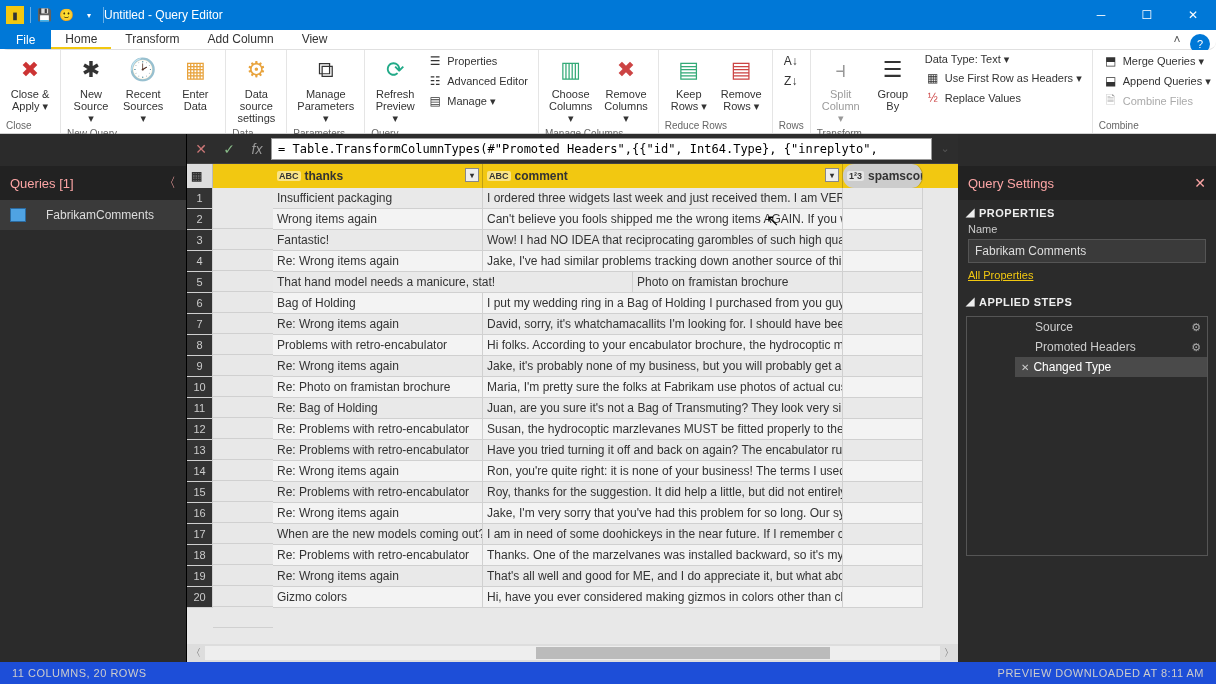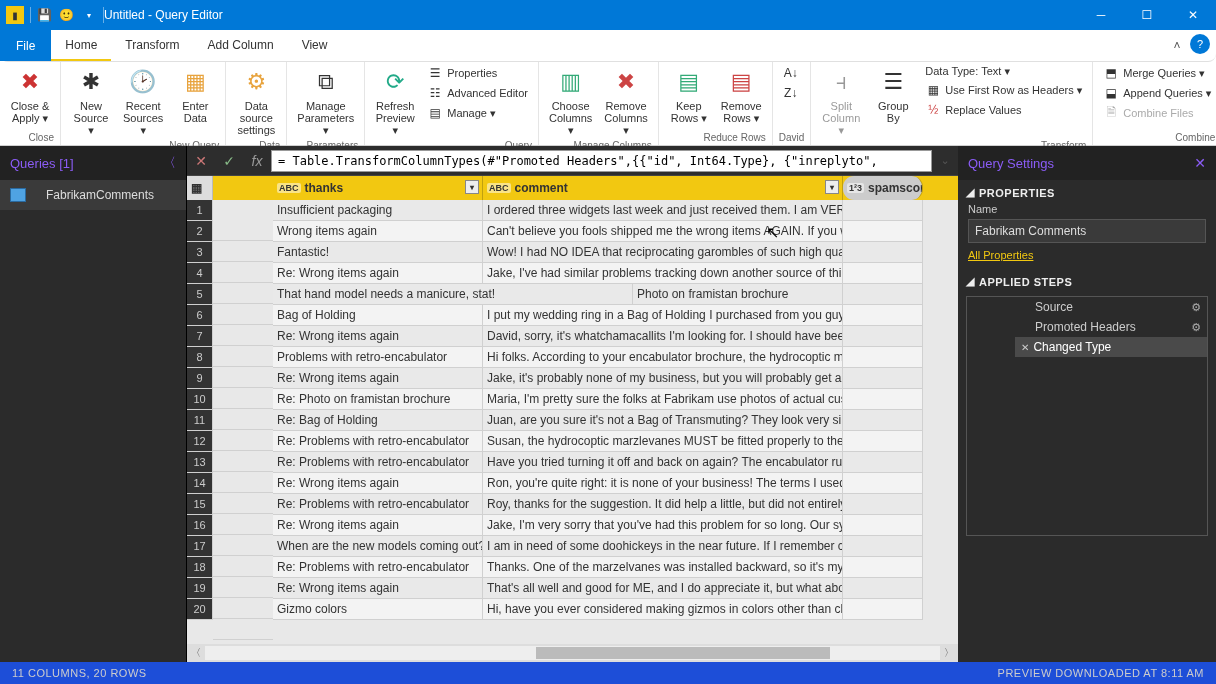--- a/index.html
+++ b/index.html
@@ -4,41 +4,41 @@
 <style>
 * { margin: 0; padding: 0; box-sizing: border-box; font-family: "Segoe UI", Arial, sans-serif; }
 body { width: 1216px; height: 684px; overflow: hidden; background: #fff; display: flex; flex-direction: column; }
 .titlebar { height: 30px; background: #0078d7; display: flex; align-items: center; padding-left: 6px; color: #fff; font-size: 12px; }
 .titlebar .qat { display: flex; align-items: center; gap: 6px; }
 .titlebar .qat .logo { width: 18px; height: 18px; background: #f2c811; display: flex; align-items: center; justify-content: center; color:#333; font-size:10px; }
 .titlebar .qat .icon { width: 16px; height: 16px; display:flex; align-items:center; justify-content:center; }
 .titlebar .title { font-size: 12px; }
 .titlebar .winbtns { margin-left: auto; display: flex; }
 .titlebar .winbtn { width: 46px; height: 30px; display: flex; align-items: center; justify-content: center; color:#fff; font-size:12px; }
-.menubar { height: 32px; background: #fff; display: flex; align-items: stretch; border-bottom: 1px solid #e0e0e0; font-size: 12px; border-radius: 8px; }
+.menubar { height: 20px; background: #fff; display: flex; align-items: stretch; border-bottom: 1px solid #e0e0e0; font-size: 12px; border-radius: 8px; }
 .menubar .filetab { background:#0078d7; color:#fff; padding:0 16px; display:flex; align-items:center; }
 .menubar .tab { padding:0 14px; display:flex; align-items:center; color:#333; border-bottom:2px solid transparent; }
 .menubar .tab.active { border-bottom:2px solid #f2c811; }
 .menubar .spacer { flex:1; }
 .menubar .collapse { width:26px; display:flex; align-items:center; justify-content:center; color:#555; }
 .menubar .help { width:20px; height:20px; border-radius:50%; background:#0078d7; color:#fff; display:flex; align-items:center; justify-content:center; font-size:11px; margin:4px 6px 0 0; }
 .ribbon { height: 84px; background:#fff; border-bottom:1px solid #d0d0d0; display:flex; font-size:11px; color:#333; }
 .ribbon .group { display:flex; flex-direction:column; padding:2px 6px 0 6px; border-right:1px solid #e5e5e5; }
 .ribbon .group .body { display:flex; gap:4px; flex:1; }
-.ribbon .group .label { text-align:right; font-size:10px; color:#666; padding:2px 0; }
+.ribbon .group .label { text-align:left; font-size:10px; color:#666; padding:2px 0; }
 .rbt { display:flex; flex-direction:column; align-items:center; justify-content:flex-start; padding:2px 4px; min-width:48px; gap:2px; }
 .rbt .ic { width:32px; height:32px; display:flex; align-items:center; justify-content:center; font-size:22px; }
 .rbt .lbl { font-size:11px; text-align:center; line-height:12px; }
 .rvstack { display:flex; flex-direction:column; gap:2px; justify-content:flex-start; }
 .ritem { display:flex; align-items:center; gap:4px; padding:1px 4px; white-space:nowrap; }
 .ritem .ic { width:16px; height:16px; display:flex; align-items:center; justify-content:center; font-size:12px; }
 .ritem.disabled { color:#aaa; }
 .workarea { flex:1; display:flex; min-height:0; }
 .leftpanel { width:187px; background:#2b2b2b; color:#ddd; display:flex; flex-direction:column; border-right:1px solid #000; }
-.panelhdr { height:34px; background:#222; display:flex; align-items:center; padding:16px 10px; font-size:13px; color:#8b5cf6; }
+.panelhdr { height:34px; background:#222; display:flex; align-items:center; padding:16px 10px; font-size:13px; color:#fca5a5;margin-top:32px; }
 .panelhdr .chev { margin-left:auto; }
 .queryitem { display:flex; align-items:center; gap:20px; padding:8px 10px; background:#3a3a3a; font-size:12px; }
 .queryitem .qi { width:16px; height:14px; background:linear-gradient(#4fa3e3,#4fa3e3); border:1px solid #2a6aa0; }
 .centerpanel { flex:1; display:flex; flex-direction:column; background:#2d2d2d; min-width:0; }
 .formulabar { height:30px; display:flex; align-items:center; background:#2d2d2d; border-bottom:1px solid #444; }
 .formulabar .fbicon { width:28px; height:28px; display:flex; align-items:center; justify-content:center; color:#999; font-size:14px; }
 .formulabar .fbicon.x { color:#c77; }
 .formulabar .fbicon.ck { color:#8b8; }
 .formulabar input { flex:1; height:22px; background:#fff; border:1px solid #999; font-size:12px; padding:0 6px; font-family:Consolas,monospace; }
 .formulabar .expand { width:26px; display:flex; align-items:center; justify-content:center; color:#555; font-size:11px; }
@@ -205,21 +205,21 @@
     <div class="body">
       <div class="rvstack">
         <div class="ritem">
             <span class="ic">A↓</span>
           </div>
         <div class="ritem">
             <span class="ic">Z↓</span>
           </div>
       </div>
     </div>
-    <div class="label">David</div>
+    <div class="label">Rows</div>
   </div>
   <div class="group">
     <div class="body">
       <div class="rbt" style="opacity:0.5;">
           <div class="ic">⫞</div>
           <div class="lbl">Split<br>Column ▾</div>
         </div>
       <div class="rbt">
           <div class="ic">☰</div>
           <div class="lbl">Group<br>By</div>

